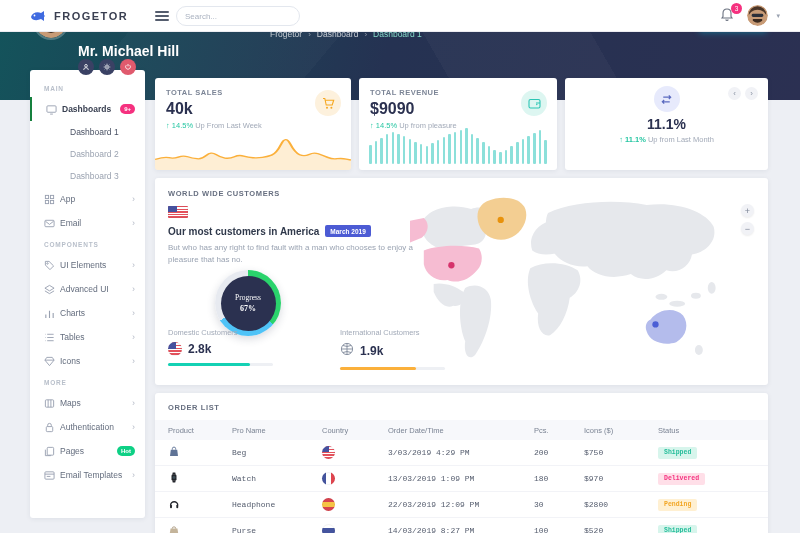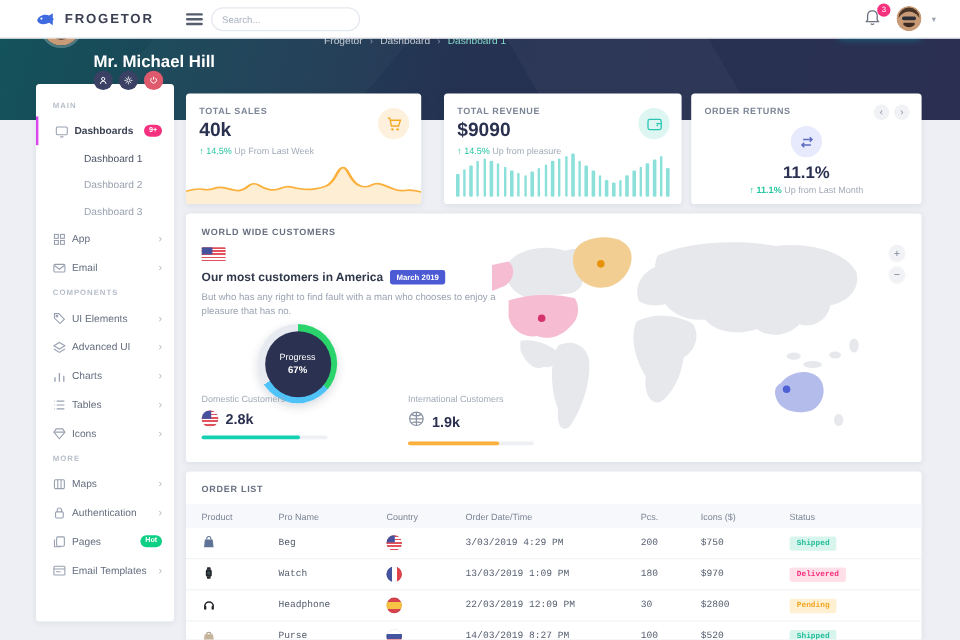--- a/index.html
+++ b/index.html
@@ -37,34 +37,34 @@
   .breadcrumb .current { color:#85d8c6; }
   .create-report { position:absolute; right:33px; top:13px; height:18px; padding:0 11px; background:#05bcd8; color:#fff; font-size:8px; border:0; border-radius:2px; font-family:"Liberation Sans",sans-serif; cursor:pointer; z-index:2; box-shadow:0 2px 6px rgba(5,188,216,.4); }
 
   
   .sidebar { position:absolute; left:30px; top:70px; width:115px; height:448px; background:#fff; border-radius:3px; box-shadow:0 1px 5px rgba(40,50,80,0.08); z-index:10; padding-top:9px; }
   .sec-label { font-size:6.5px; letter-spacing:0.8px; color:#b8bfca; padding:6px 0 5px 14px; font-weight:bold; }
   .nav-item { height:24px; display:flex; align-items:center; padding:0 10px 0 14px; cursor:pointer; position:relative; }
   .nav-item .nico { width:16px; display:flex; align-items:center; }
   .nav-item .nlabel { font-size:8.5px; color:#646d7e; flex:1; }
   .nav-item .chev { font-size:9px; color:#b4bac6; }
-  .nav-item.active { border-left:2px solid #d946ef; }
+  .nav-item.active { border-left:2px solid #15803d; }
   .nav-item.active .nlabel { color:#3a4152; font-weight:bold; }
   .sub-item { height:22px; display:flex; align-items:center; padding-left:40px; font-size:8.5px; color:#9aa2b0; cursor:pointer; }
   .sub-item.on { color:#4a5264; }
   .pill { font-size:6px; font-weight:bold; color:#fff; border-radius:7px; padding:2px 4px; }
   .pill.pink { background:#f5317f; }
   .pill.cyan { background:#00bcd4; }
   .pill.green { background:#0ed085; }
 
   
   .stats-row { position:absolute; left:155px; top:78px; width:613px; height:92px; display:flex; gap:8px; z-index:10; }
   .card { background:#fff; border-radius:3px; box-shadow:0 1px 5px rgba(40,50,80,0.08); }
   .stat-card { position:relative; overflow:hidden; }
-  .stat-card.c1 { width:196px; } .stat-card.c2 { width:198px;margin-left:11px; } .stat-card.c3 { flex:1; }
+  .stat-card.c1 { width:196px; } .stat-card.c2 { width:198px; } .stat-card.c3 { flex:1; }
   .stat-label { font-size:7.5px; font-weight:bold; letter-spacing:0.5px; color:#7c8596; padding:10px 0 0 11px; }
   .stat-value { font-size:16px; font-weight:bold; color:#2b3150; padding:3px 0 0 11px; }
   .stat-delta { font-size:7.5px; padding:3px 0 0 11px; }
   .stat-delta .up { color:#26c6a2; font-weight:normal; }
   .stat-delta .dtext { color:#a2aab8; }
   .icon-bubble { position:absolute; right:10px; top:12px; width:26px; height:26px; border-radius:50%; display:flex; align-items:center; justify-content:center; }
   .icon-bubble.orange { background:#fdf1dd; }
   .icon-bubble.teal { background:#ddf6f1; }
   .spark-wrap { position:absolute; left:0; right:0; bottom:0; height:42px; }
   .spark-wrap svg { width:100%; height:100%; display:block; }
@@ -79,21 +79,21 @@
   
   .world-card { position:absolute; left:155px; top:178px; width:613px; height:207px; z-index:9; }
   .w-title { font-size:7.5px; font-weight:bold; letter-spacing:0.6px; color:#676f80; padding:11px 0 0 13px; }
   .w-flag { position:absolute; left:13px; top:28px; }
   .flag-rect { width:20px; height:12px; position:relative; overflow:hidden; border-radius:1px; background:repeating-linear-gradient(180deg,#e4515c 0 1.3px,#fff 1.3px 2.6px); box-shadow:0 0 0 1px rgba(0,0,0,0.04) inset; }
   .flag-rect i { position:absolute; left:0; top:0; width:45%; height:50%; background:#46519e; }
   .w-heading { position:absolute; left:13px; top:47px; display:flex; align-items:center; gap:6px; }
   .w-heading b { font-size:10px; color:#30394b; }
   .w-badge { background:#4c5bd4; color:#fff; font-size:6.5px; font-weight:bold; padding:2.5px 5px; border-radius:2px; }
   .w-para { position:absolute; left:13px; top:64px; width:255px; font-size:8px; line-height:1.55; color:#9aa3b2; }
-  .progress-ring { position:absolute; left:60px; top:92px; width:66px; height:66px; border-radius:50%; background:conic-gradient(#2ad36c 0deg 130deg,#4fc3f7 130deg 238deg,#e7eaf0 238deg 360deg); display:flex; align-items:center; justify-content:center; box-shadow:0 3px 8px rgba(40,50,80,0.18); }
+  .progress-ring { position:absolute; left:60px; top:92px; width:66px; height:66px; border-radius:50%; background:conic-gradient(#2ad36c 0deg 130deg,#4fc3f7 130deg 238deg,#e7eaf0 238deg 360deg); display:flex; align-items:center; justify-content:center; box-shadow:0 3px 8px rgba(40,50,80,0.18);font-family:Liberation Serif, serif; }
   .progress-inner { width:55px; height:55px; border-radius:50%; background:#2b3150; color:#fff; display:flex; flex-direction:column; align-items:center; justify-content:center; gap:2px; }
   .progress-inner .pl { font-size:7.5px; }
   .progress-inner .pv { font-size:8px; font-weight:bold; }
   .cust-col { position:absolute; top:150px; }
   .cust-col.dom { left:13px; width:150px; }
   .cust-col.intl { left:185px; width:150px; }
   .cust-label { font-size:7.5px; color:#a2aab8; }
   .cust-val { display:flex; align-items:center; gap:6px; margin-top:5px; }
   .cust-val b { font-size:12px; color:#2b3150; }
   .flag-sm { width:16px; height:10px; }
@@ -410,21 +410,20 @@
         <div class="rbar" style="height: 54%;"></div>
         <div class="rbar" style="height: 62%;"></div>
         <div class="rbar" style="height: 70%;"></div>
         <div class="rbar" style="height: 78%;"></div>
         <div class="rbar" style="height: 84%;"></div>
         <div class="rbar" style="height: 60%;"></div>
       </div>
   </div>
 
   <div class="card stat-card c3">
-    <div class="stat-label">ORDER RETURNS</div>
     <div class="c3-nav">
       <span>‹</span>
       <span>›</span>
     </div>
     <div class="c3-bubble">
       <svg width="13" height="11" viewBox="0 0 14 11" fill="none" stroke="#5c6bc0" stroke-width="1.3">
           <path d="M3.5,3 h8 M9.5,1 l2,2 -2,2"></path>
           <path d="M10.5,8 h-8 M4.5,6 l-2,2 2,2"></path>
         </svg>
     </div>

